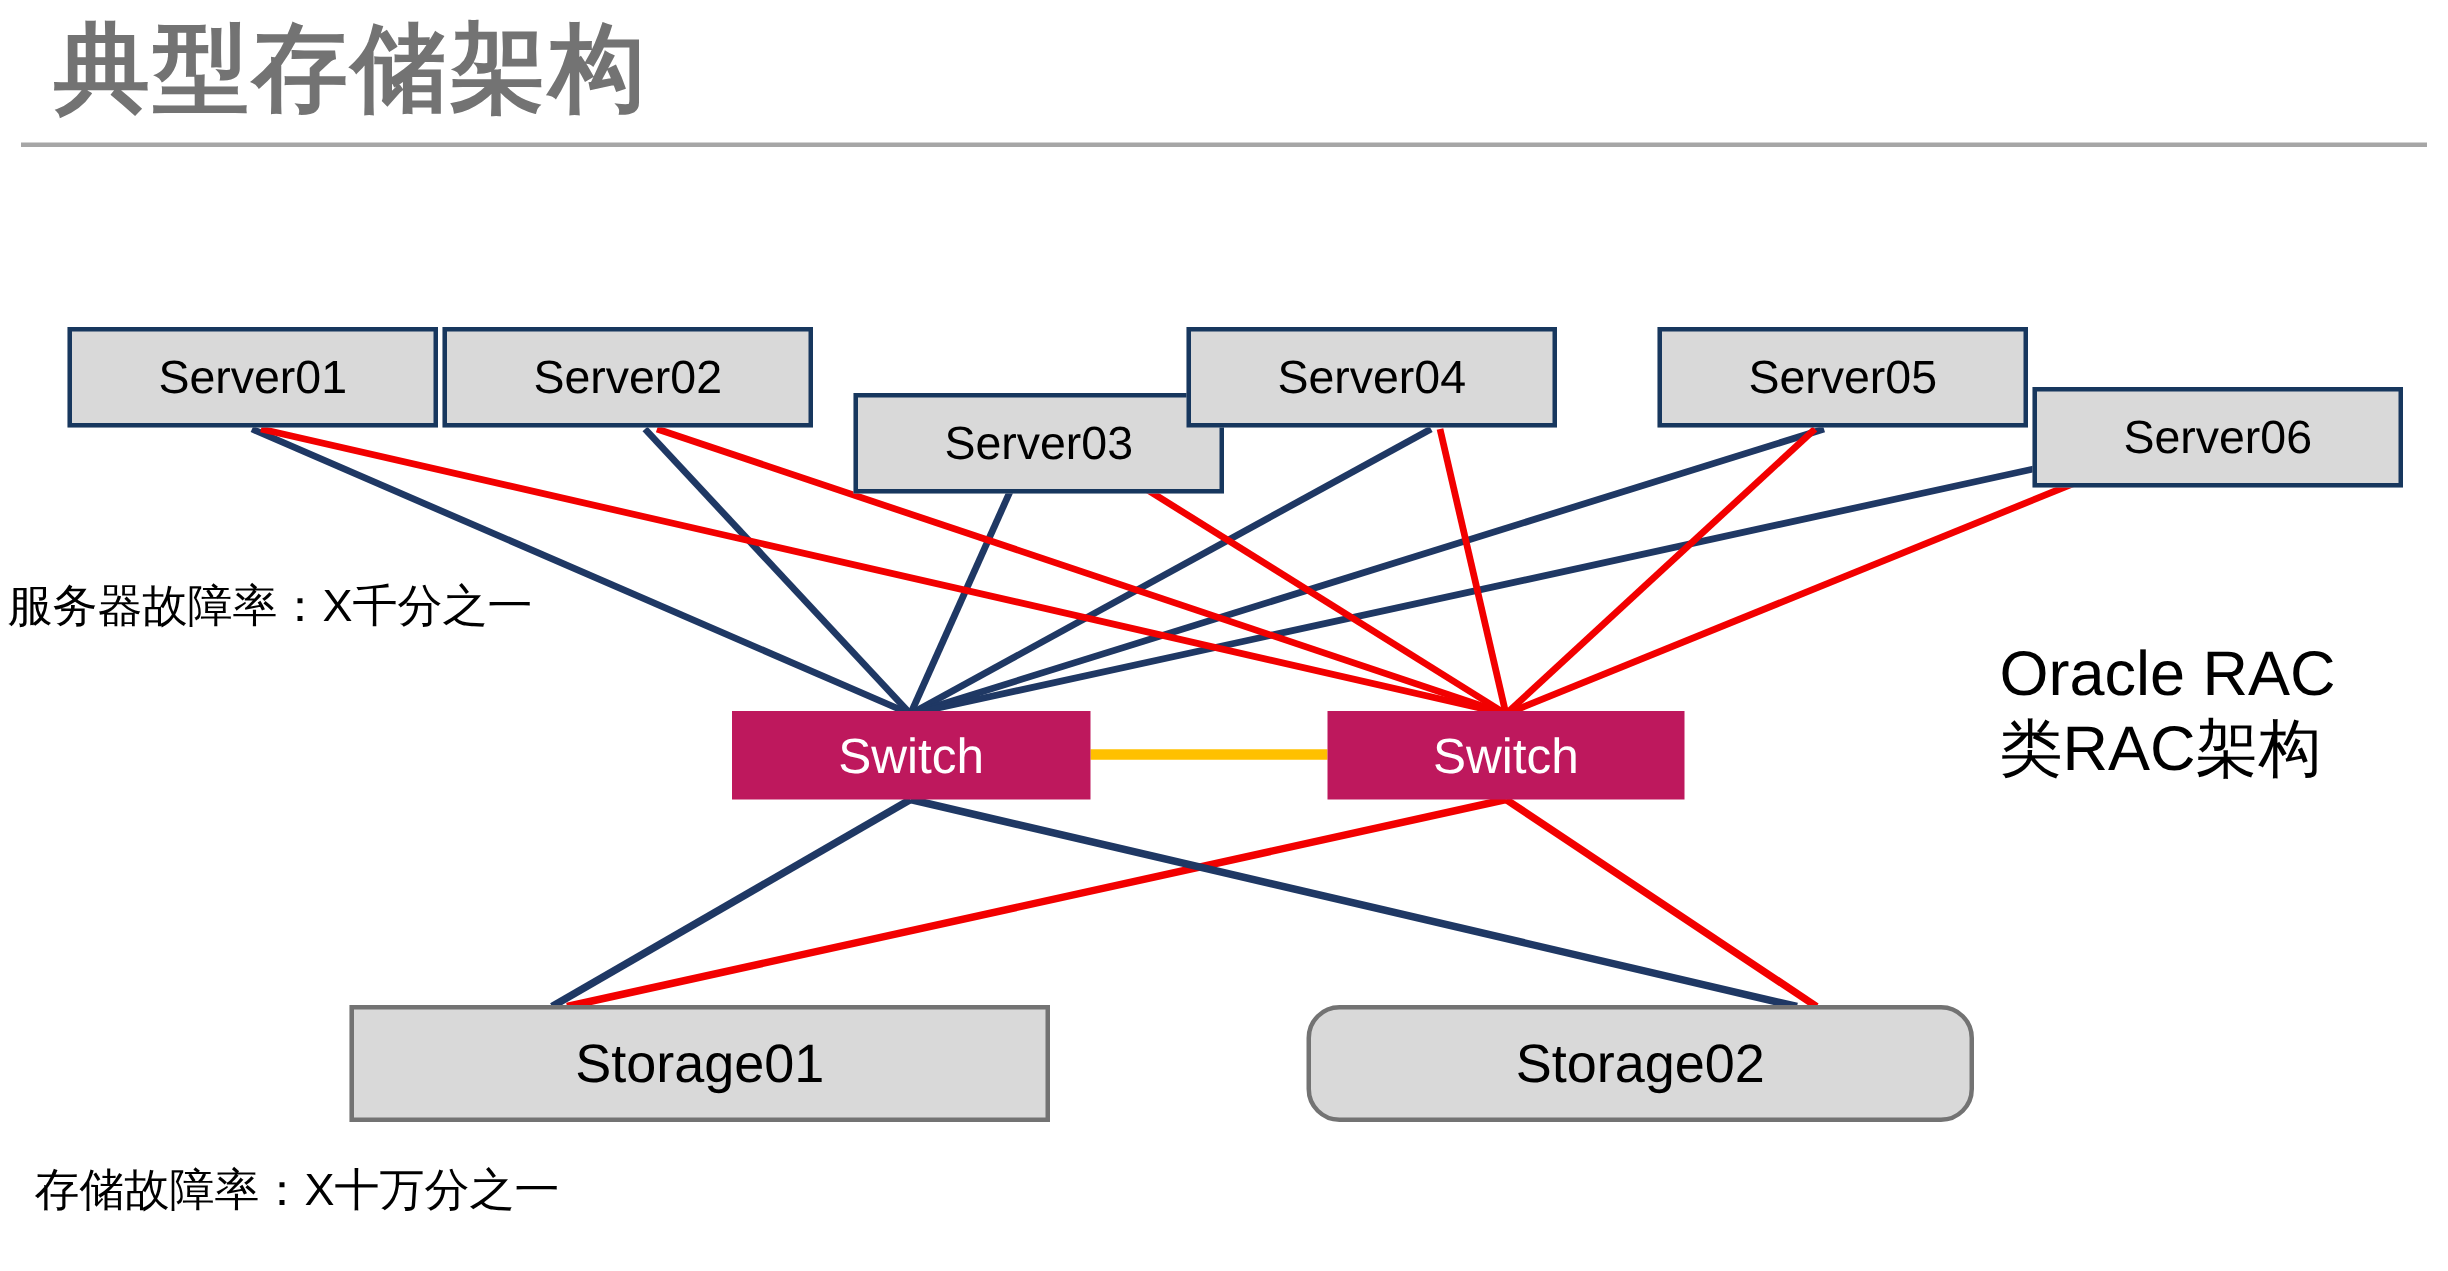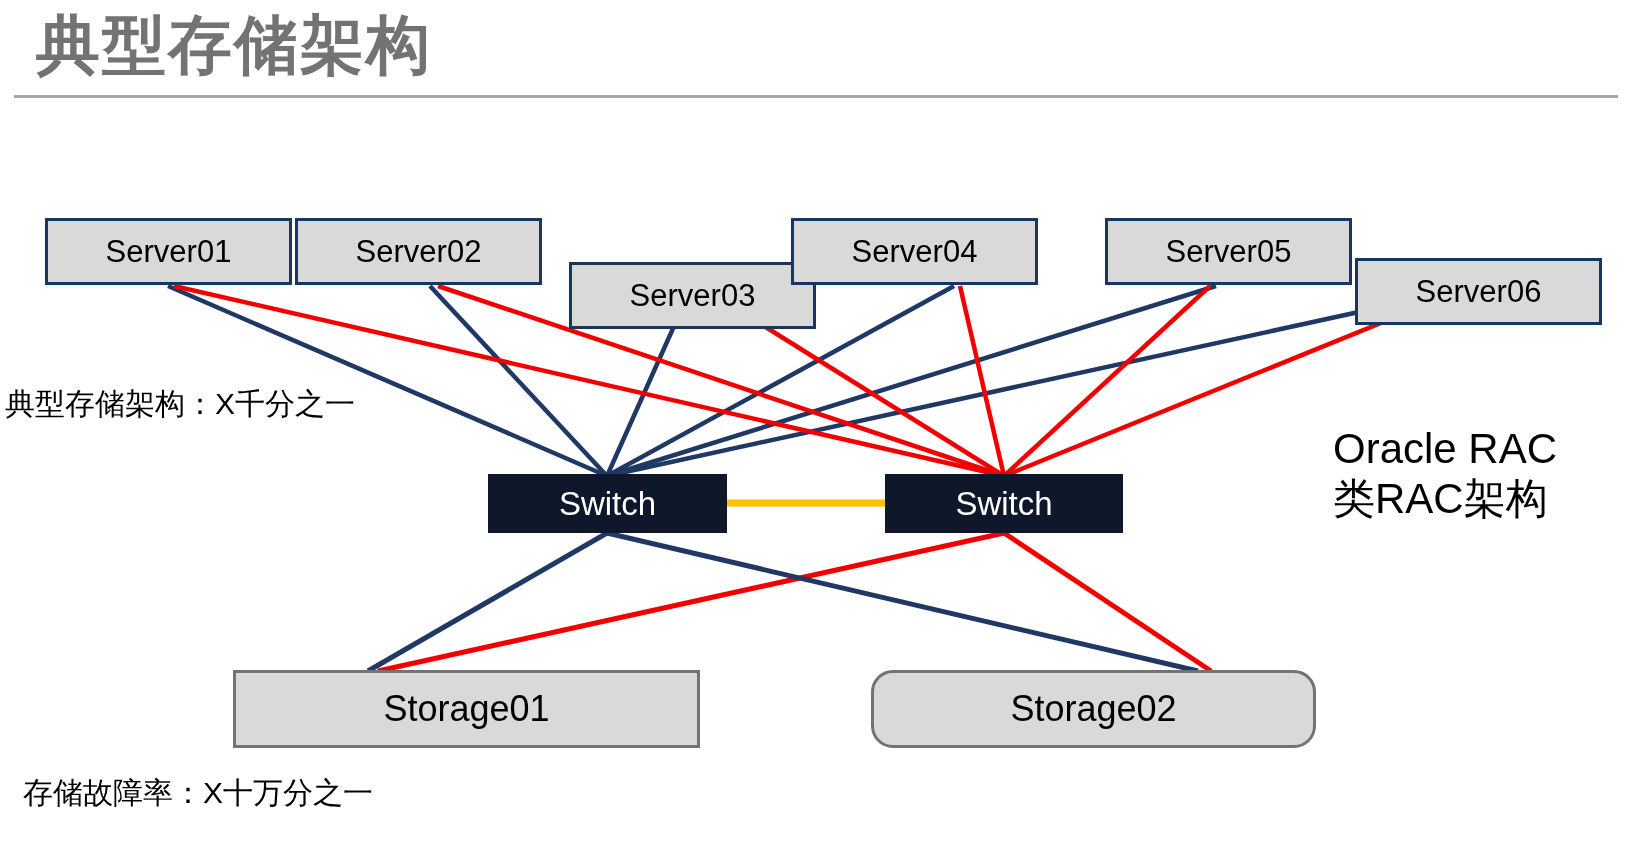--- a/index.html
+++ b/index.html
@@ -61,21 +61,21 @@
   .server-1 { left: 45px; }
   .server-2 { left: 295px; }
   .server-3 { left: 569px; margin-top: 44px; }
   .server-4 { left: 791px; }
   .server-5 { left: 1093px; margin-left: 12px; }
   .server-6 { left: 1355px; margin-top: 40px; }
 
   .switch {
     top: 474px;
     height: 59px;
-    background: #0f172a;
+    background: #be185d;
     color: #ffffff;
     font-size: 33px;
   }
   .switch-left  { left: 488px; width: 239px; }
   .switch-right { left: 885px; width: 238px; }
 
   .storage {
     top: 670px;
     height: 78px;
     background: #D9D9D9;
@@ -143,21 +143,21 @@
   <div class="abs node server server-4">Server04</div>
   <div class="abs node server server-5">Server05</div>
   <div class="abs node server server-6">Server06</div>
 
   <div class="abs node switch switch-left">Switch</div>
   <div class="abs node switch switch-right">Switch</div>
 
   <div class="abs node storage storage-1">Storage01</div>
   <div class="abs node storage storage-2">Storage02</div>
 
-  <div class="abs side-label server-failure-label">典型存储架构：X千分之一</div>
+  <div class="abs side-label server-failure-label">服务器故障率：X千分之一</div>
   <div class="abs side-label storage-failure-label">存储故障率：X十万分之一</div>
 
   <div class="abs cluster-annotation">
     <div>Oracle RAC</div>
     <div>类RAC架构</div>
   </div>
 
 </div>
 
 </body></html>

